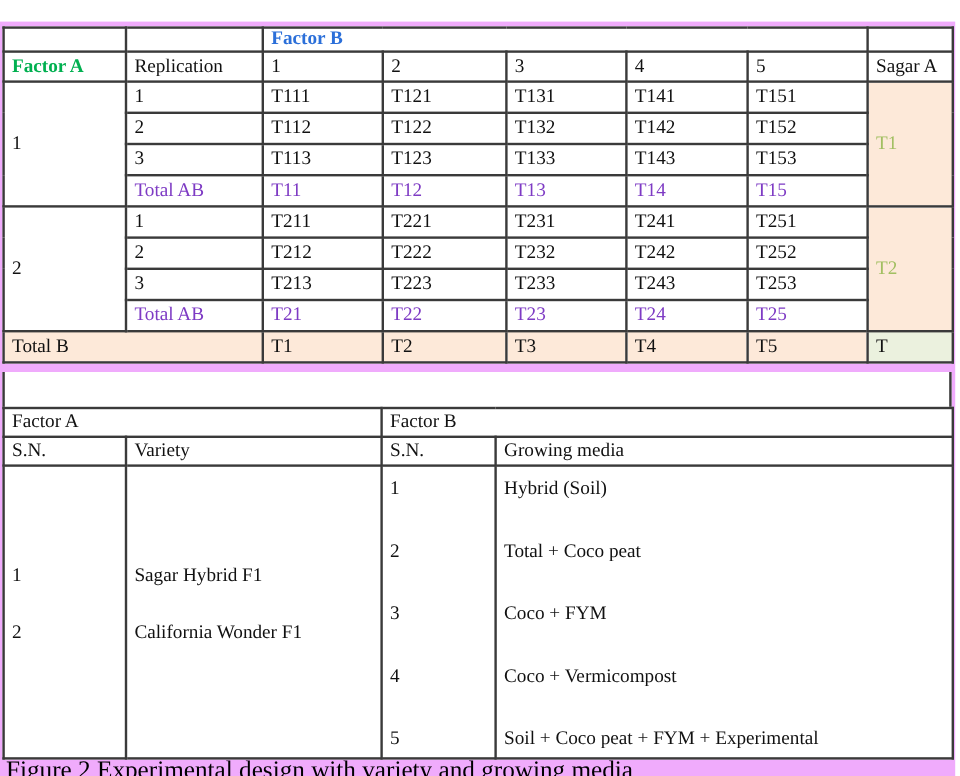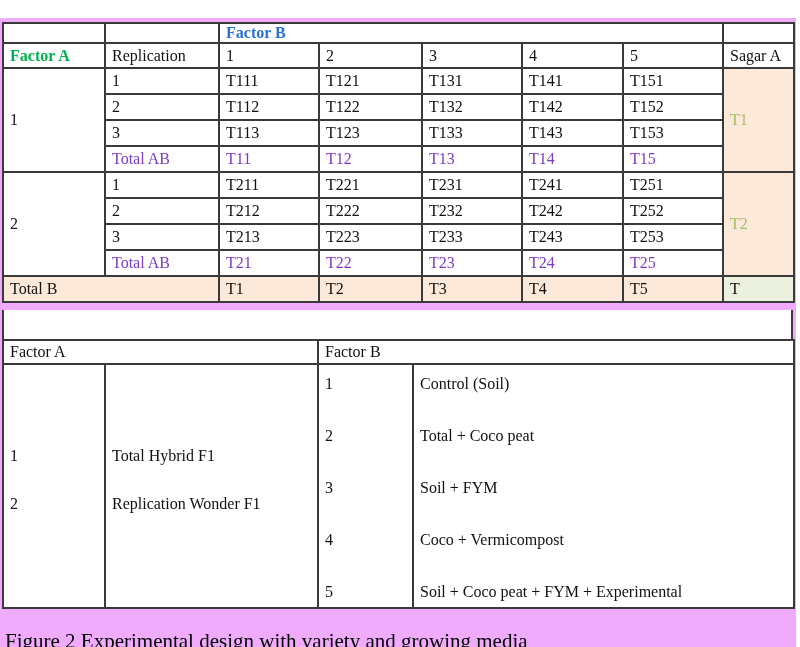--- a/index.html
+++ b/index.html
@@ -167,47 +167,53 @@
       <col style="width:102px">
         <col style="width:213px">
         <col style="width:95px">
         <col style="width:381px">
     </colgroup>
     <tbody>
         <tr class="r-head">
       <td colspan="2" class="bold">Factor A</td>
       <td colspan="2" class="bold">Factor B</td>
     </tr>
+    <tr class="r-head">
+      <td class="bold">S.N.</td>
+      <td class="bold">Variety</td>
+      <td class="bold">S.N.</td>
+      <td class="bold">Growing media</td>
+    </tr>
     <tr class="r-body">
       <td>
         <div class="tall center2">
           <div>1</div>
           <div>2</div>
         </div>
       </td>
       <td>
         <div class="tall center2">
-          <div>Total Hybrid F1</div>
-          <div>Replication Wonder F1</div>
+          <div>Sagar Hybrid F1</div>
+          <div>California Wonder F1</div>
         </div>
       </td>
       <td>
         <div class="tall spread5">
           <div>1</div>
           <div>2</div>
           <div>3</div>
           <div>4</div>
           <div>5</div>
         </div>
       </td>
       <td>
         <div class="tall spread5">
-          <div>Control (Soil)</div>
+          <div>Hybrid (Soil)</div>
           <div>Total + Coco peat</div>
-          <div>Soil + FYM</div>
+          <div>Coco + FYM</div>
           <div>Coco + Vermicompost</div>
           <div>Soil + Coco peat + FYM + Experimental</div>
         </div>
       </td>
     </tr>
   </tbody>
     </table>
 
   <div class="caption">Figure 2 Experimental design with variety and growing media</div>
 

